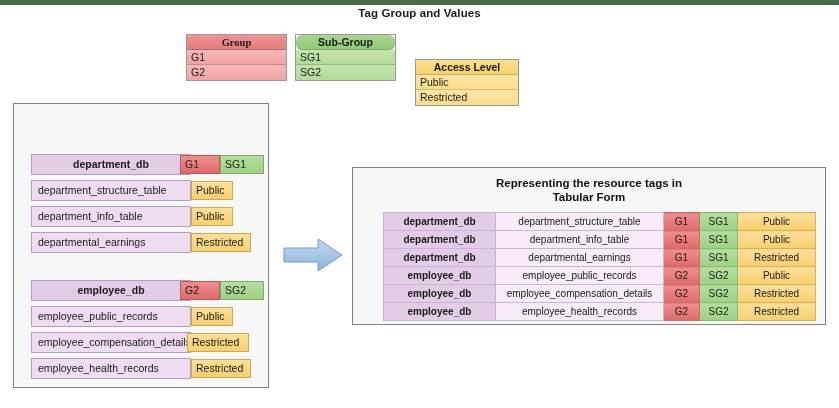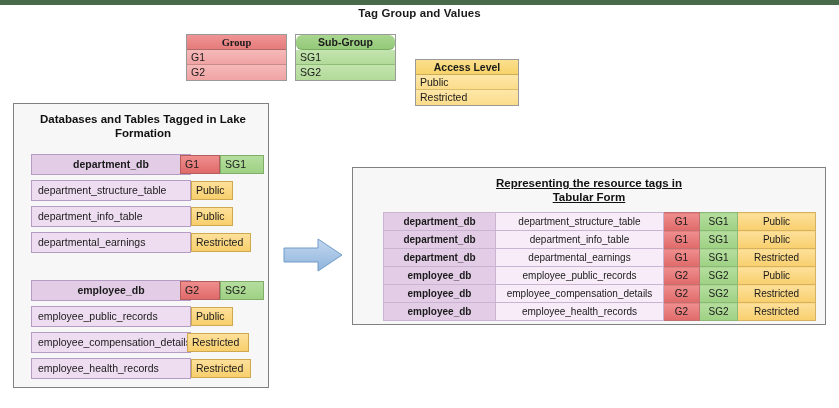--- a/index.html
+++ b/index.html
@@ -101,21 +101,21 @@
   
   #arrow{position:absolute;left:282px;top:236px;}
 
   
   #right-panel{
     position:absolute;left:352px;top:167px;width:474px;height:158px;
     border:1px solid #808080;background:#f7f7f7;box-sizing:border-box;
   }
   #right-title{
     position:absolute;left:0;top:8px;width:472px;
-    text-align:center;font-size:11.5px;font-weight:bold;line-height:14px;color:#111;text-decoration:underline;
+    text-align:center;font-size:11.5px;font-weight:bold;line-height:14px;color:#111;
   }
   #rtable{
     position:absolute;left:30px;top:44px;
     border-collapse:collapse;
     border:1px solid #9a9a9a;
   }
   #rtable td{
     height:18px;
     font-size:10px;
     padding:0 3px;
@@ -150,21 +150,20 @@
   <div class="td last">SG2</div>
 </div>
 
 <div class="tagtable" id="tbl-access">
   <div class="th">Access Level</div>
   <div class="td">Public</div>
   <div class="td last">Restricted</div>
 </div>
 
 <div id="left-panel">
-  <div id="left-title">Databases and Tables Tagged in Lake Formation</div>
 
   <div class="dbrow head" style="left:17px;top:50px;width:160px;">department_db</div>
   <div class="badge red" style="left:166px;top:51px;width:40px;">G1</div>
   <div class="badge green" style="left:206px;top:51px;width:44px;">SG1</div>
 
   <div class="dbrow tbl" style="left:17px;top:76px;width:160px;">department_structure_table</div>
   <div class="badge yellow" style="left:177px;top:77px;width:42px;">Public</div>
 
   <div class="dbrow tbl" style="left:17px;top:102px;width:160px;">department_info_table</div>
   <div class="badge yellow" style="left:177px;top:103px;width:42px;">Public</div>

